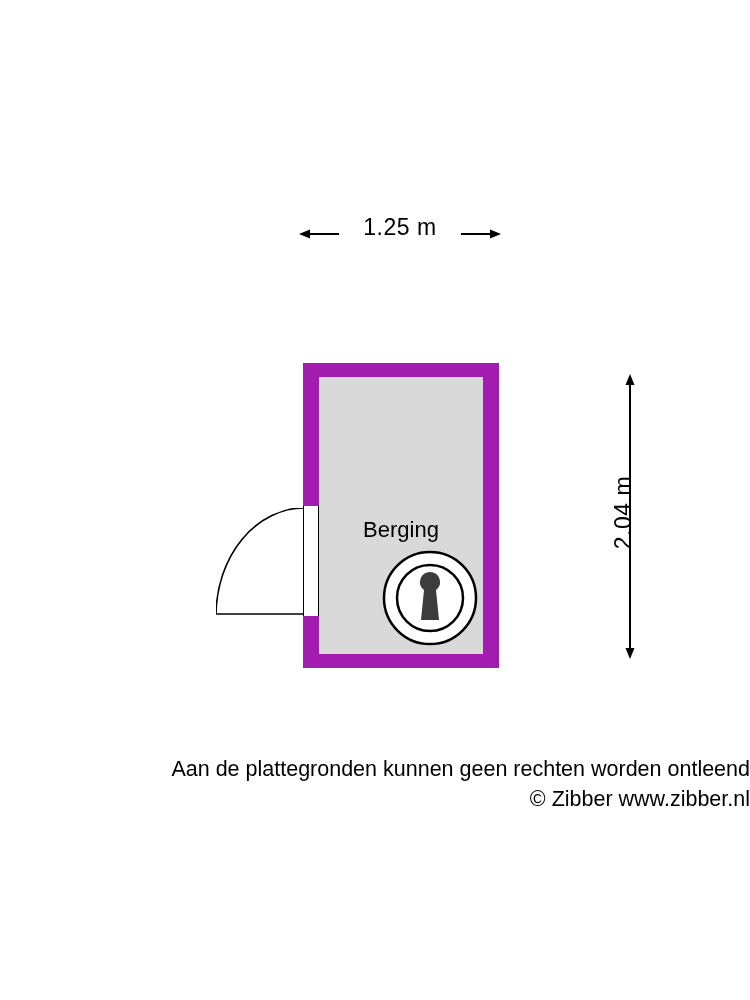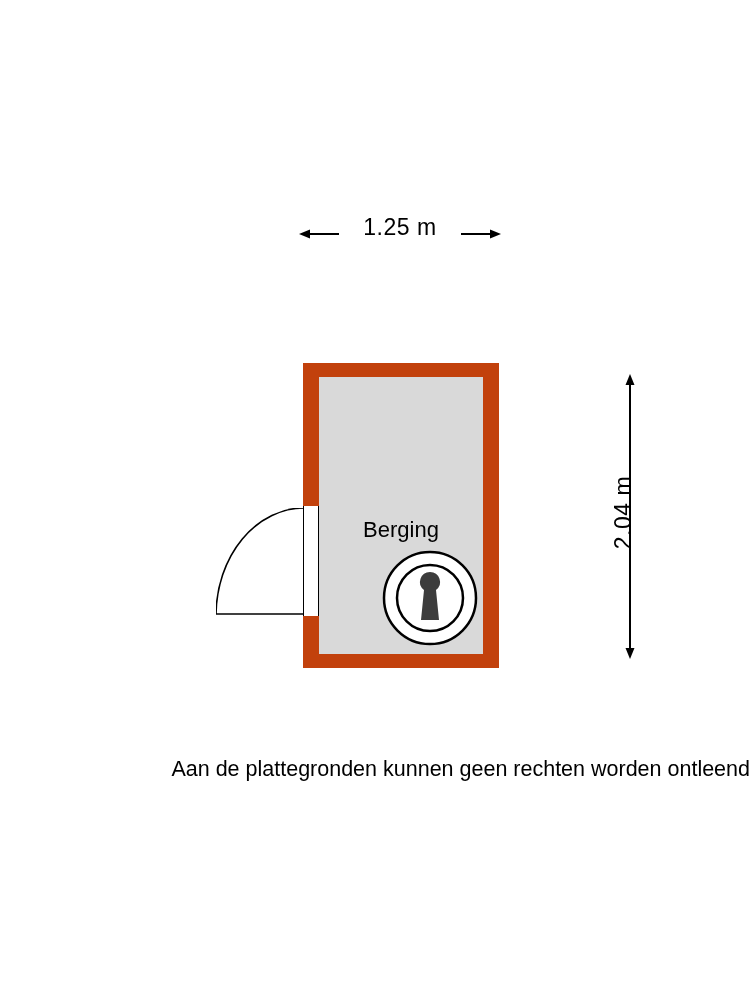--- a/index.html
+++ b/index.html
@@ -80,21 +80,21 @@
     height: 285px;
   }
 
   
   .room {
     position: absolute;
     left: 303px;
     top: 347px;
     width: 196px;
     height: 305px;
-    background: #c2410c;
+    background: #a21caf;
     box-sizing: border-box;
   }
   .room-inner {
     position: absolute;
     left: 16px;
     top: 14px;
     width: 164px;
     height: 277px;
     background: #d9d9d9;
   }
@@ -205,15 +205,16 @@
   <div class="appliance">
     <svg width="96" height="96" viewBox="0 0 96 96">
       <circle cx="48" cy="48" r="46" fill="#ffffff" stroke="#000" stroke-width="2.5"></circle>
       <circle cx="48" cy="48" r="33" fill="#ffffff" stroke="#000" stroke-width="2.5"></circle>
       <path d="M48,22 a10,10 0 0 1 6,18 l3,30 h-18 l3,-30 a10,10 0 0 1 6,-18 z" fill="#3c3c3c"></path>
     </svg>
   </div>
 
   <div class="footer">
     <div class="footer-line1">Aan de plattegronden kunnen geen rechten worden ontleend</div>
+    <div class="footer-line2">© Zibber www.zibber.nl</div>
   </div>
 
 </div>
 
 </body></html>

